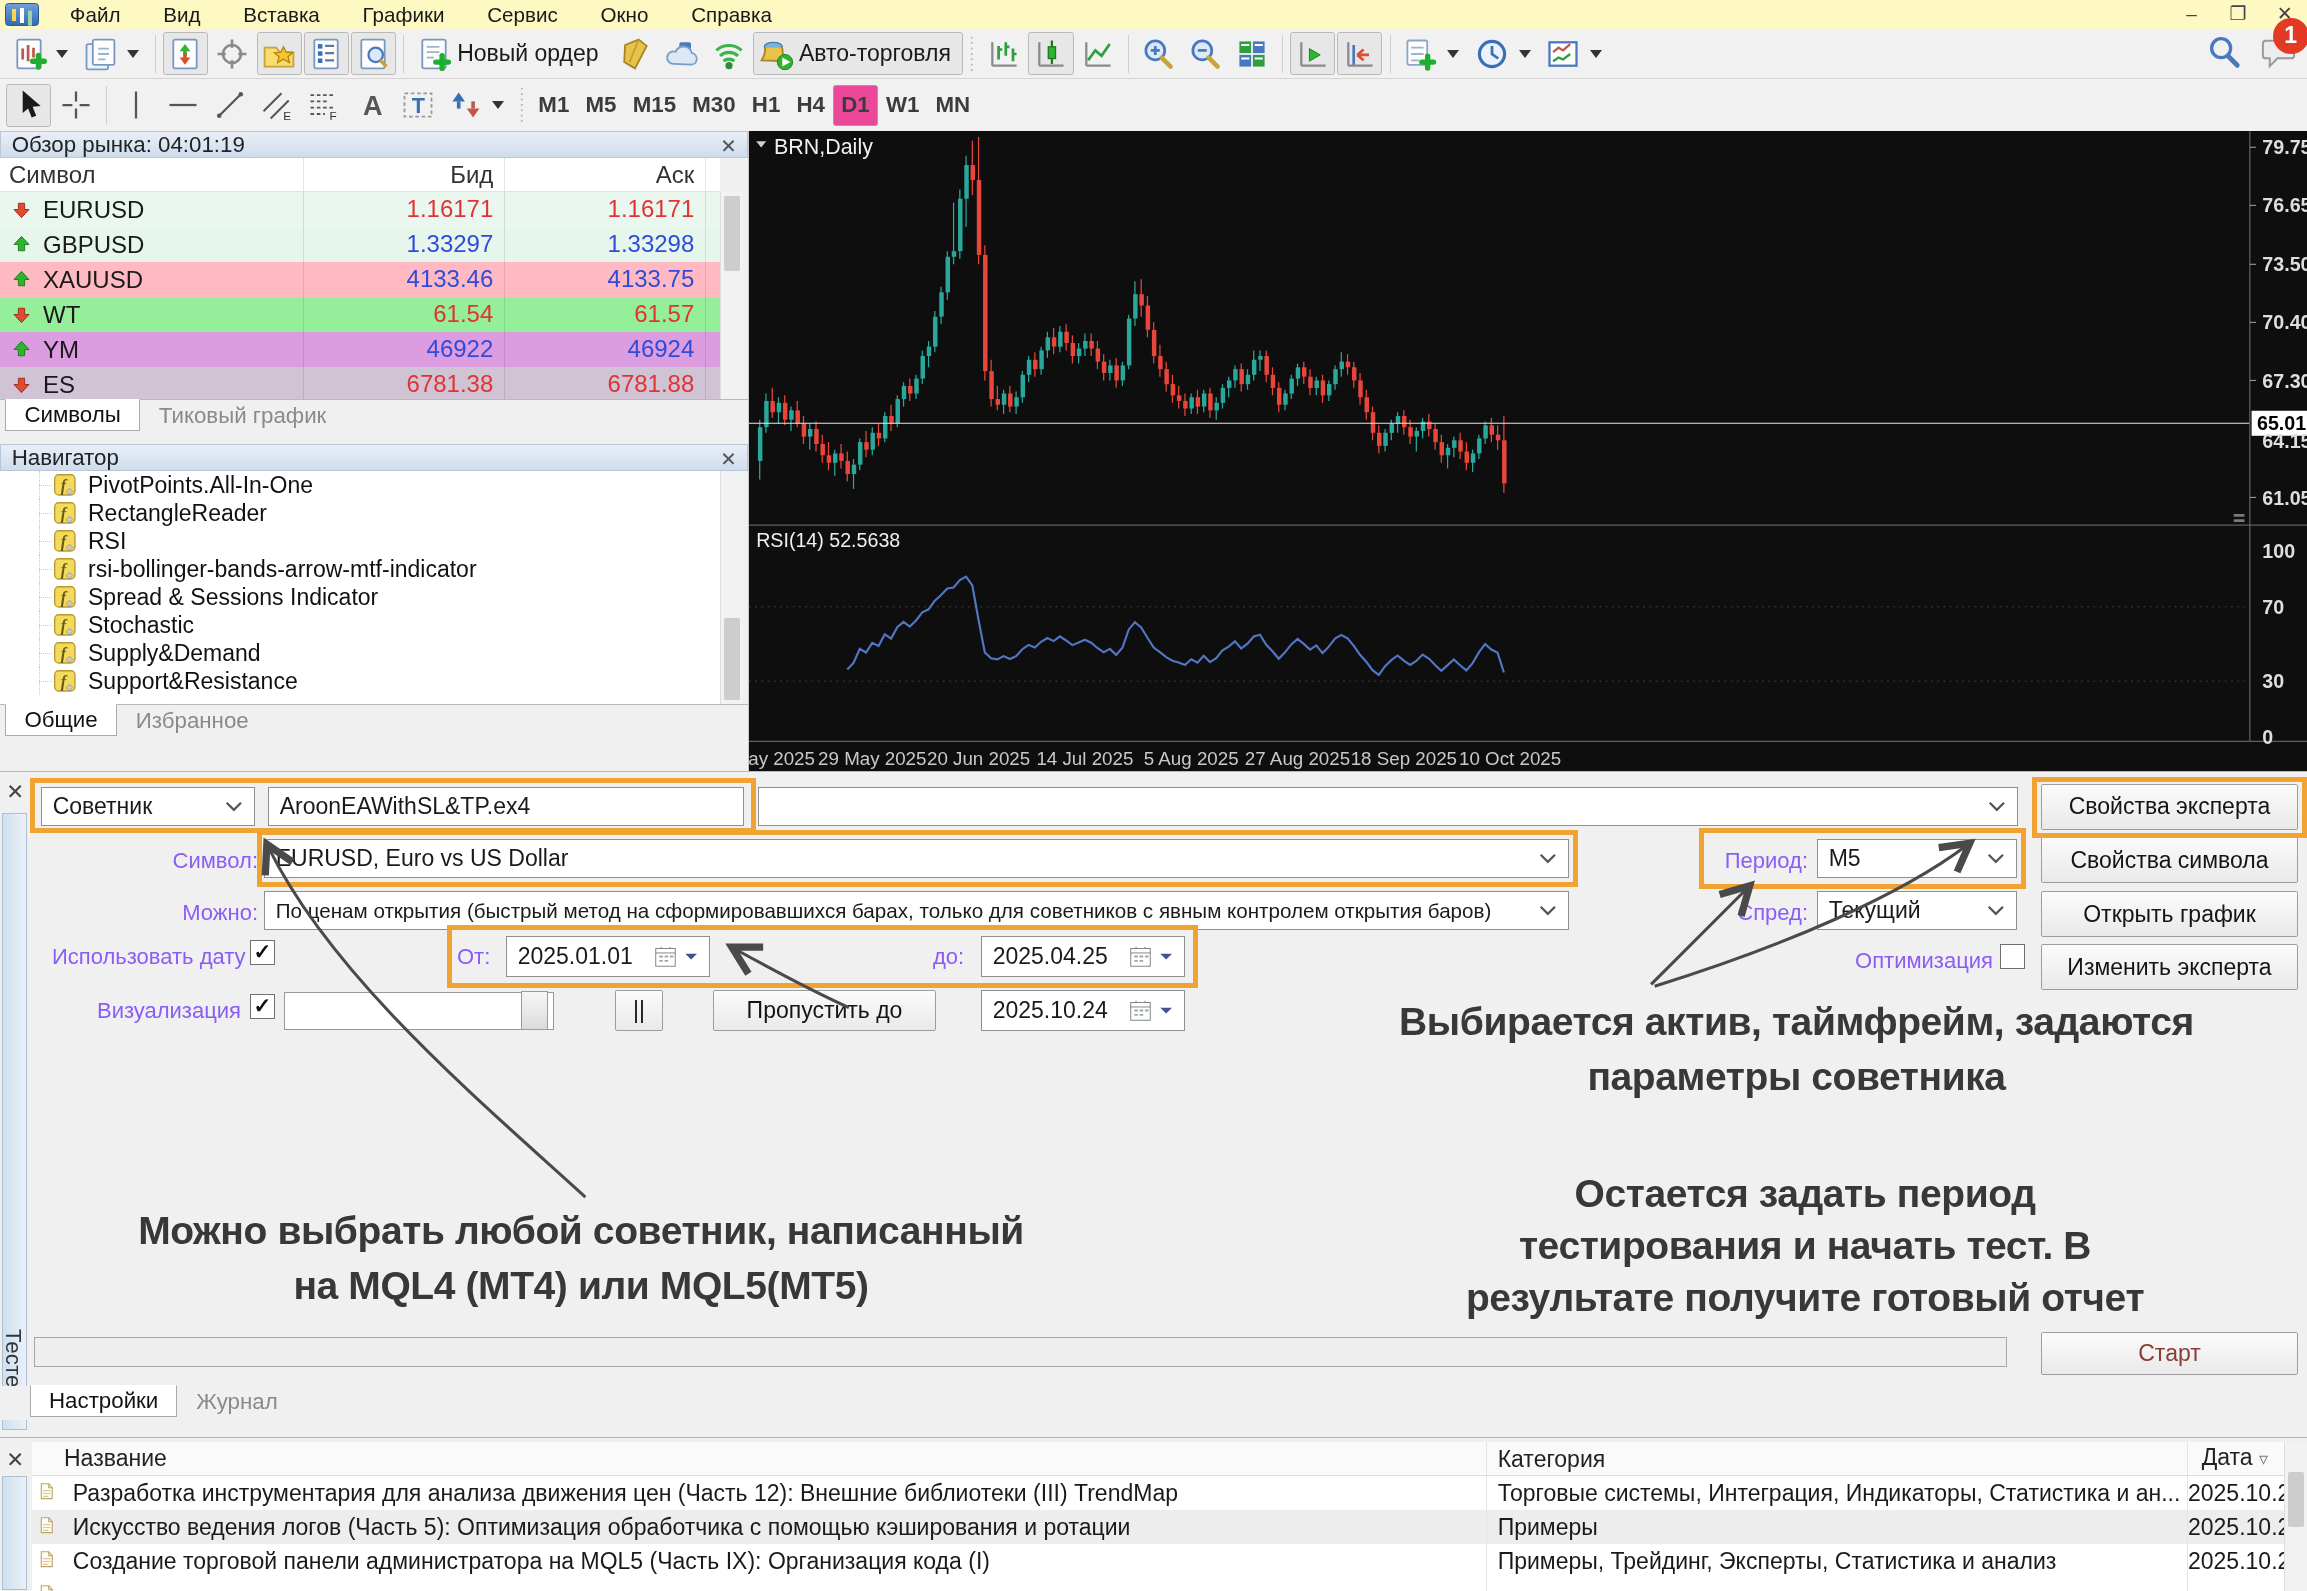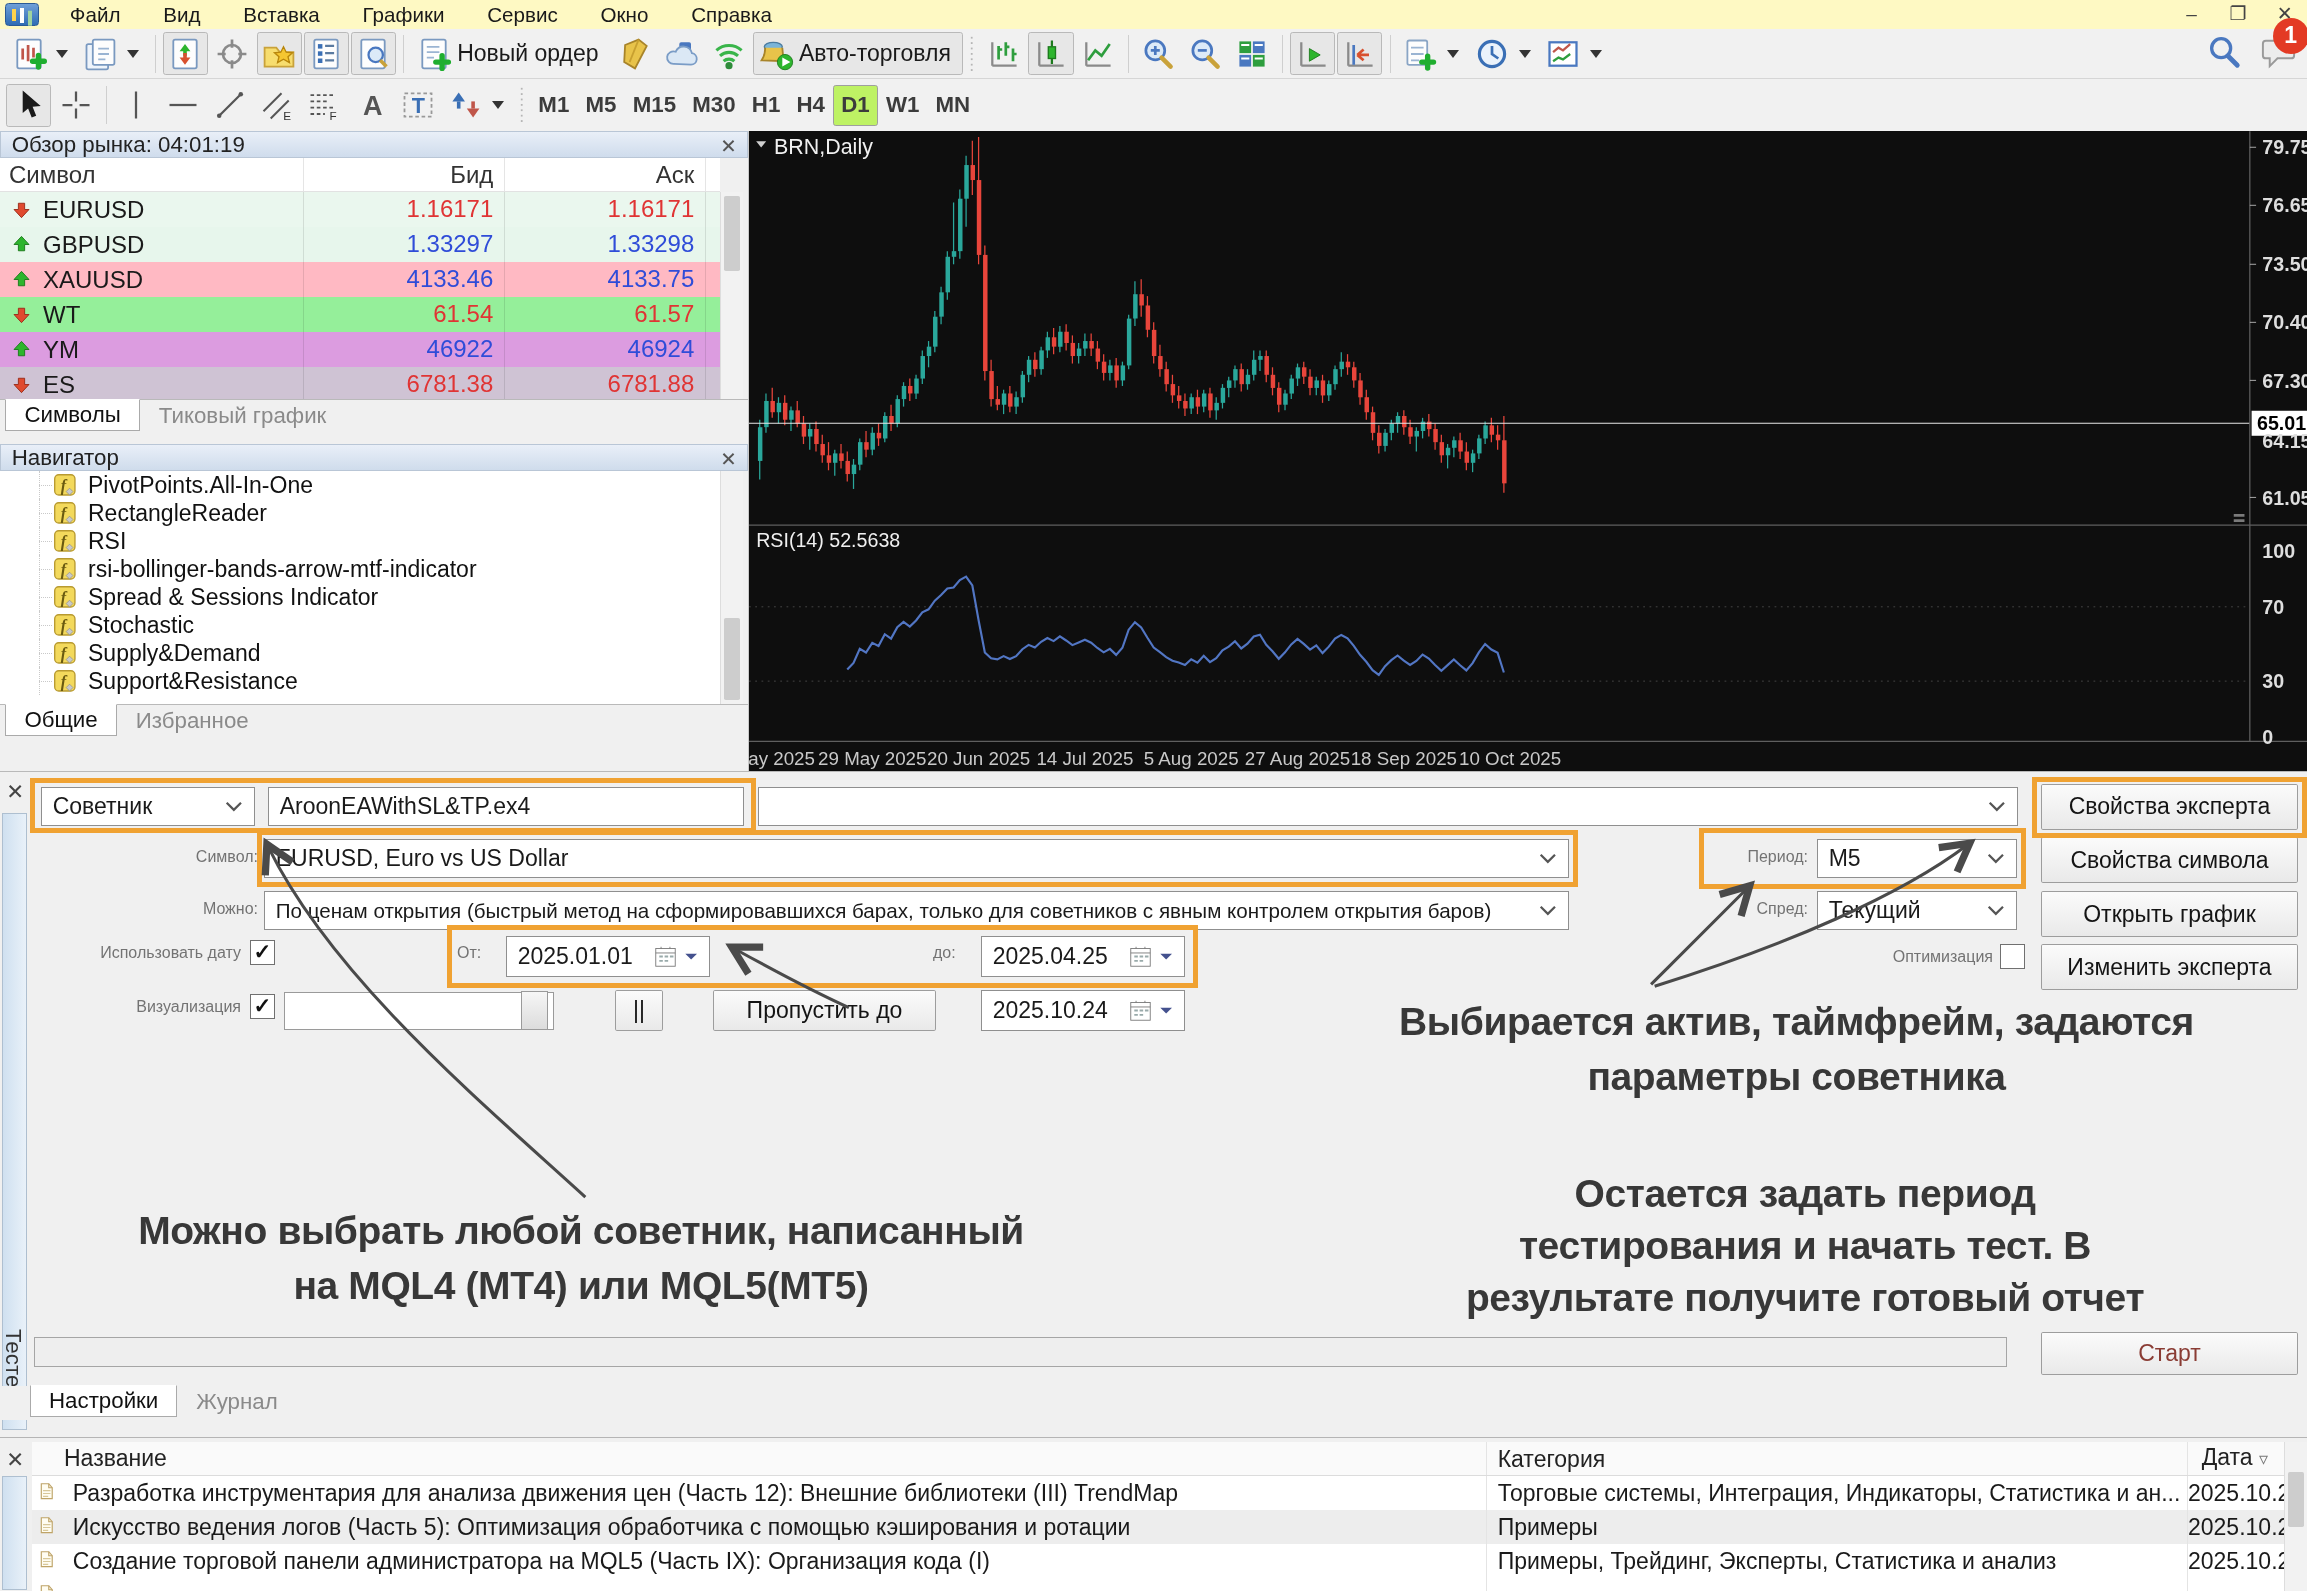--- a/index.html
+++ b/index.html
@@ -18,21 +18,21 @@
 .toolbar1{position:absolute;left:0;top:29px;width:2307px;height:50px;background:#f1f1f1;border-bottom:0.9px solid #d6d6d6;display:flex;align-items:center;padding-left:5.4px;}
 .toolbar2{position:absolute;left:0;top:79px;width:2307px;height:53px;background:#f1f1f1;border-bottom:0.9px solid #c9c9c9;display:flex;align-items:center;padding-left:5.4px;}
 .tb-btn{height:43px;min-width:43px;display:flex;align-items:center;justify-content:center;border:0.9px solid transparent;border-radius:2.7px;margin:0 0.9px;gap:5.4px;padding:0 3.6px;}
 .tb-btn.pressed{background:#e7e7e7;border-color:#b9b9b9;}
 .tb-btn svg{width:36px;height:36px;}
 .tb-label{font-size:23px;color:#1a1a1a;padding-right:7.1px;white-space:nowrap;}
 .tb-sep{width:0.9px;height:38px;background:#cfcfcf;margin:0 6.3px;}
 .tb-handle{width:6.3px;height:38px;margin:0 5.4px;background-image:radial-gradient(#b5b5b5 1.3px,transparent 1.3px);background-size:5.4px 5.4px;}
 .tb-dd{width:0;height:0;border-left:6.3px solid transparent;border-right:6.3px solid transparent;border-top:8px solid #333;margin:0 3.6px;}
 .tf-btn{height:41px;min-width:43px;padding:0 7.1px;display:flex;align-items:center;justify-content:center;font-size:22.3px;font-weight:700;color:#3c3c3c;border:0.9px solid transparent;border-radius:2.7px;}
-.tf-btn.active{background:#bef264;border-color:#9f9f9f;}
+.tf-btn.active{background:#ec4899;border-color:#9f9f9f;}
 .tb-right{position:absolute;right:9px;top:32px;display:flex;align-items:center;gap:16px;}
 .badge{position:absolute;right:-10.7px;top:-14.3px;width:36px;height:36px;border-radius:50%;background:#e33a24;color:#fff;font-size:23px;font-weight:700;display:flex;align-items:center;justify-content:center;}
 
 .leftpanel{position:absolute;left:0;top:131px;width:749px;height:640px;background:#f0f0f0;border-right:1.8px solid #c9c9c9;}
 .panel-title{position:absolute;left:0;width:100%;height:27px;background:linear-gradient(#e9eff8,#cfdcec);border:0.9px solid #b9c6d6;font-size:22.3px;line-height:25px;padding-left:10.7px;color:#222;}
 .panel-x{position:absolute;right:7.1px;top:1.8px;font-size:19.7px;color:#555;width:23px;text-align:center;}
 .mw-head{position:absolute;left:0;top:27px;width:720px;height:34px;background:#fff;border-bottom:0.9px solid #e2e2e2;font-size:23px;color:#333;}
 .mw-rows{position:absolute;left:0;top:61px;width:720px;height:207px;background:#fff;}
 .mw-row{display:flex;height:35px;font-size:24px;align-items:center;}
 .mw-cell-sym{width:304px;display:flex;align-items:center;gap:9px;padding-left:9px;border-right:0.9px solid rgba(0,0,0,0.10);height:100%;}
@@ -51,21 +51,21 @@
 
 .chart{position:absolute;left:749px;top:131px;width:1558px;height:640px;background:#0f0f0f;}
 
 .tester{position:absolute;left:0;top:771px;width:2307px;height:666px;background:#f0f0f0;border-top:1.8px solid #b9b9b9;}
 .x-left{position:absolute;font-size:21.4px;color:#444;width:23px;height:23px;text-align:center;line-height:23px;}
 .side-strip{position:absolute;background:linear-gradient(90deg,#cfe0f0,#e9f1f9);border:0.9px solid #aebfd0;}
 .side-strip .vtext{writing-mode:vertical-rl;font-size:22.3px;color:#333;position:absolute;left:0px;width:100%;text-align:center;}
 .fld{position:absolute;background:#fff;border:0.9px solid #8f8f8f;font-size:23px;display:flex;align-items:center;padding:0 10.7px;white-space:nowrap;overflow:hidden;}
 .fld .grow{flex:1;}
 .chev{width:19.7px;height:12.5px;flex:none;margin-left:7.1px;}
-.lbl{position:absolute;font-size:16px;color:#737373;white-space:nowrap;}
+.lbl{position:absolute;font-size:22px;color:#8b5cf6;white-space:nowrap;}
 .lbl.r{text-align:right;}
 .cb{position:absolute;width:25px;height:25px;background:#fff;border:0.9px solid #707070;font-size:21.4px;font-weight:700;text-align:center;line-height:23px;color:#111;}
 .side-btn{position:absolute;width:257px;height:46px;background:linear-gradient(#fbfbfb,#e9e9e9);border:0.9px solid #9d9d9d;border-radius:1.8px;font-size:23px;display:flex;align-items:center;justify-content:center;color:#141414;}
 .hl{position:absolute;border:5.4px solid #f0a232;pointer-events:none;}
 .note{position:absolute;font-weight:700;color:#383838;text-align:center;font-size:39px;line-height:55px;letter-spacing:-0.4px;}
 .progress{position:absolute;background:#eee;border:0.9px solid #a5a5a5;}
 .start-btn{font-size:23px;color:#8a3c34;font-weight:400;}
 .slider-track{position:absolute;background:#fff;border:0.9px solid #9a9a9a;}
 .slider-thumb{position:absolute;background:linear-gradient(#f6f6f6,#dcdcdc);border:0.9px solid #9a9a9a;}
 

